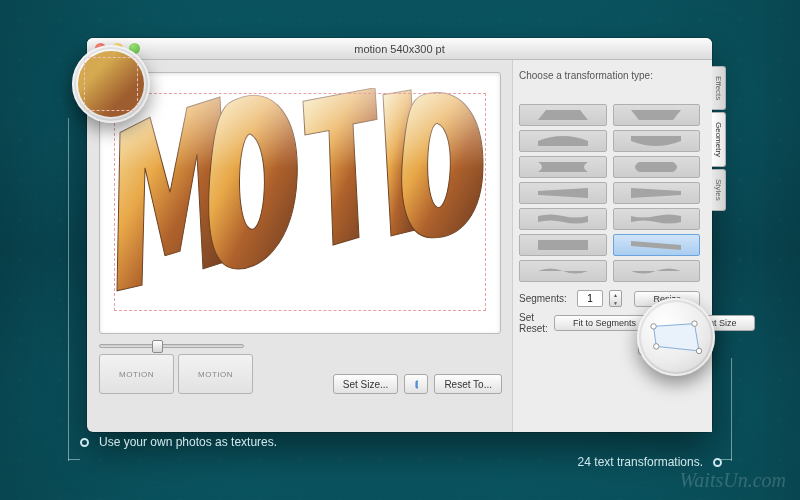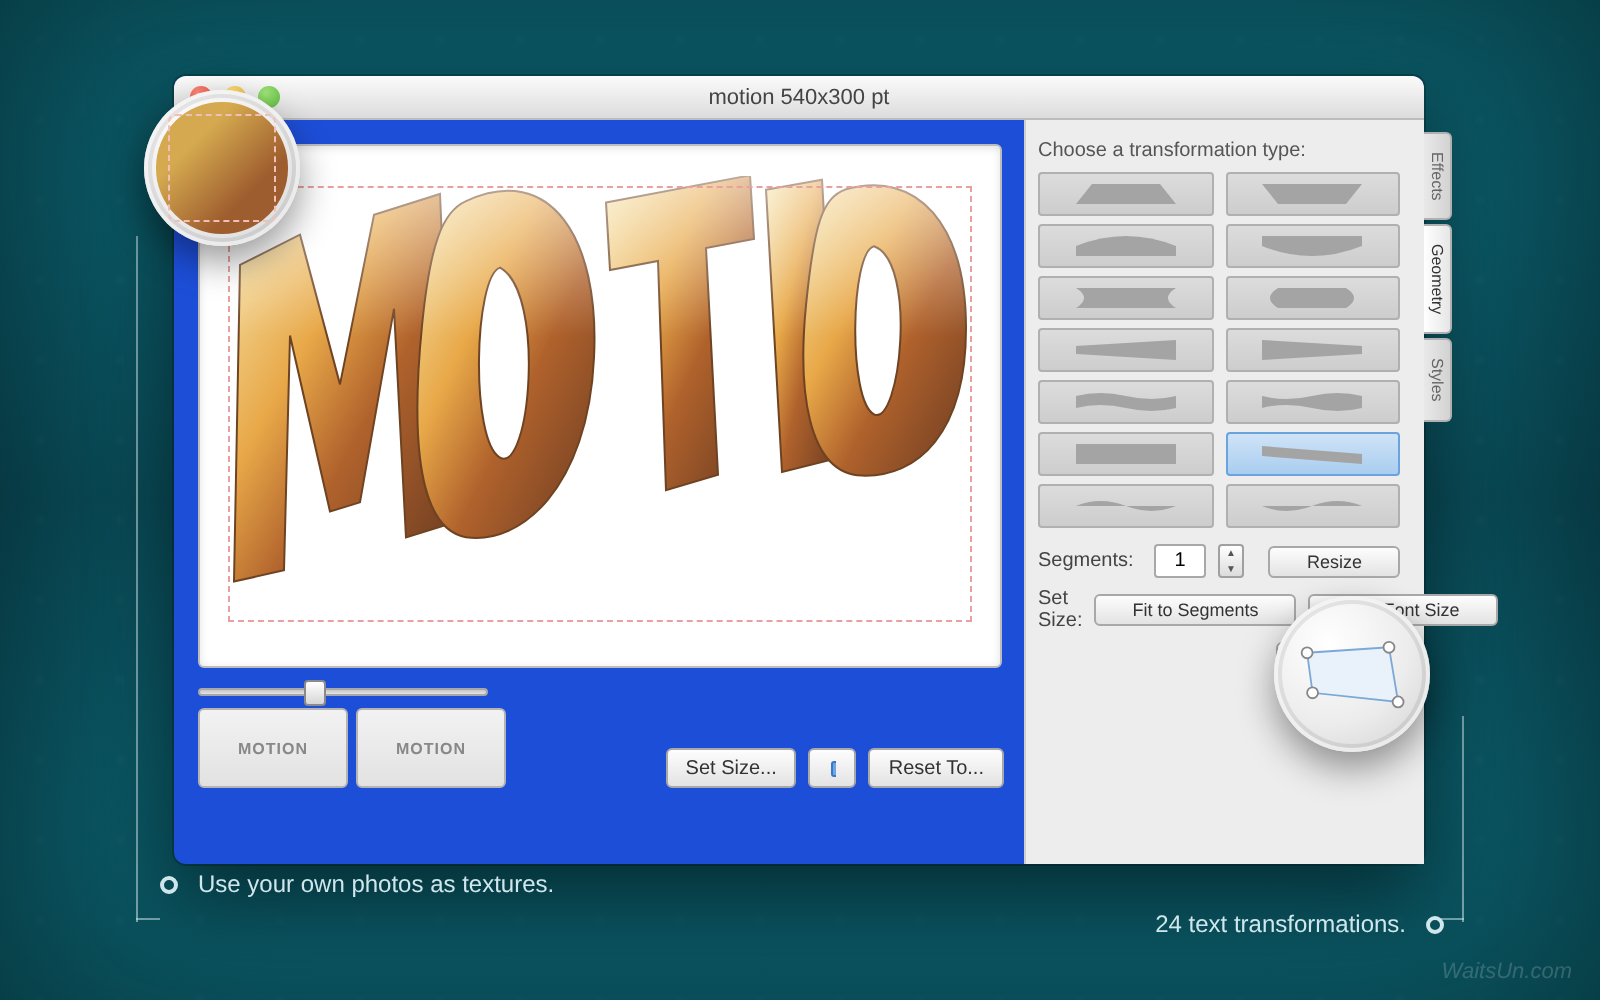--- a/index.html
+++ b/index.html
@@ -1,48 +1,48 @@
 <!DOCTYPE html>
 <html><head>
 <meta charset="utf-8">
 <style>
 *{margin:0;padding:0;box-sizing:border-box;font-family:"Lucida Grande","Helvetica Neue",sans-serif}
 body{width:800px;height:500px;overflow:hidden;background:linear-gradient(180deg,#0d6b7a 0%,#0a4f5c 50%,#0d6b7a 100%);position:relative}
 .damask{position:absolute;inset:0;background-image:radial-gradient(circle at 50% 50%,rgba(255,255,255,0.03) 2px,transparent 3px);background-size:40px 40px;opacity:.5}
 .vignette{position:absolute;inset:0;box-shadow:inset 0 0 180px rgba(0,0,0,.55)}
 
-.window{position:absolute;left:87px;top:38px;width:625px;height:394px;background:#1d4ed8;border-radius:6px;box-shadow:0 18px 40px rgba(0,0,0,.5),0 0 0 1px rgba(0,0,0,.2)}
+.window{position:absolute;left:87px;top:38px;width:625px;height:394px;background:#e5e5e5;border-radius:6px;box-shadow:0 18px 40px rgba(0,0,0,.5),0 0 0 1px rgba(0,0,0,.2)}
 .titlebar{height:22px;background:linear-gradient(#fbfbfb,#dcdcdc);border-radius:6px 6px 0 0;display:flex;align-items:center;padding:0 8px;position:relative;border-bottom:1px solid #bcbcbc}
 .traffic{display:flex;gap:6px}
 .tlight{width:11px;height:11px;border-radius:50%}
 .red{background:radial-gradient(circle at 35% 30%,#ff8a7a,#e34b3d)}
 .yellow{background:radial-gradient(circle at 35% 30%,#ffe07a,#e6b33d)}
 .green{background:radial-gradient(circle at 35% 30%,#a0e67a,#5cb83d)}
 .title{position:absolute;left:0;right:0;text-align:center;font-size:11px;color:#444}
 
 .body{position:absolute;top:22px;bottom:0;left:0;right:0;display:flex}
 .canvas-area{flex:1;padding:12px 10px 8px 12px;display:flex;flex-direction:column}
 .canvas{width:402px;height:262px;background:#fff;border:1px solid #bcbcbc;border-radius:3px;box-shadow:inset 0 1px 4px rgba(0,0,0,.12);position:relative;overflow:hidden}
 .motion-art{position:absolute;inset:15px 10px 15px 10px}
 .motion-art svg{width:100%;height:100%}
 .bbox{position:absolute;inset:20px 14px 22px 14px;border:1px dashed #e8a0a0;pointer-events:none}
 
 .ctrl-row{display:flex;align-items:center;gap:8px;margin:10px 0 6px}
 .slider{width:145px;height:4px;background:linear-gradient(#c7c7c7,#e4e4e4);border-radius:2px;position:relative;border:1px solid #a8a8a8}
 .thumb{position:absolute;top:-5px;left:52px;width:11px;height:13px;background:linear-gradient(#fff,#d6d6d6);border:1px solid #8a8a8a;border-radius:2px}
 
 .thumbs{display:flex;gap:4px}
-.thumb-card{width:75px;height:40px;background:linear-gradient(#f2f2f2,#e2e2e2);border:1px solid #b4b4b4;border-radius:3px;display:flex;align-items:center;justify-content:center;font-size:8px;font-weight:700;color:#888;letter-spacing:.5px}
+.thumb-card{width:75px;height:40px;background:linear-gradient(#f2f2f2,#e2e2e2);border:1px solid #b4b4b4;border-radius:3px;display:flex;align-items:center;justify-content:center;font-size:8px;font-weight:400;color:#888;letter-spacing:.5px}
 
 .canvas-footer{display:flex;justify-content:flex-start;gap:6px;margin-top:18px}
 .btn{height:20px;padding:0 9px;font-size:10px;background:linear-gradient(#fdfdfd,#e3e3e3);border:1px solid #a8a8a8;border-radius:3px;display:inline-flex;align-items:center;color:#333;white-space:nowrap}
 .btn-icon{width:24px;justify-content:center}
 
 .right-pane{width:200px;padding:10px 12px 8px 6px;border-left:1px solid #cfcfcf;background:#ededed;display:flex;flex-direction:column;position:relative}
-.pane-label{font-size:10px;color:#555;margin-bottom:5px}
+.pane-label{font-size:10px;color:#555;margin-bottom:23px}
 .shape-grid{display:grid;grid-template-columns:1fr 1fr;gap:4px 6px;margin-bottom:8px}
 .shape{height:22px;background:linear-gradient(#dcdcdc,#cdcdcd);border:1px solid #b0b0b0;border-radius:2px;display:flex;align-items:center;justify-content:center}
 .shape.sel{background:linear-gradient(#cfe3f7,#a9cdf0);border-color:#6aa4de}
 .shape svg{width:54px;height:14px}
 .shape path{fill:#a4a4a4;stroke:#888;stroke-width:0}
 
 .seg-row{display:flex;align-items:center;gap:6px;margin-bottom:5px}
 .seg-row .lab{font-size:10px;color:#444;width:52px}
 .num{width:26px;height:17px;font-size:10px;text-align:center;border:1px solid #a8a8a8;border-radius:2px;background:#fff}
 .stepper{width:13px;height:17px;background:linear-gradient(#fff,#dcdcdc);border:1px solid #a0a0a0;border-radius:2px;display:flex;flex-direction:column}
@@ -65,21 +65,21 @@
 .callout{position:absolute;display:flex;align-items:center;gap:10px;color:#cfe7ec;font-size:12px}
 .co1{left:80px;top:435px}
 .co2{right:78px;top:455px;flex-direction:row-reverse}
 .dot{width:9px;height:9px;border:2px solid #cfe7ec;border-radius:50%}
 .stem{position:absolute;background:#cfe7ec;opacity:.55}
 .stem1v{left:68px;top:118px;width:1px;height:343px}
 .stem1h{left:68px;top:459px;width:12px;height:1px}
 .stem2v{right:68px;top:358px;width:1px;height:103px}
 .stem2h{right:68px;top:459px;width:12px;height:1px}
 
-.wm{position:absolute;right:14px;bottom:8px;font-family:Liberation Sans, sans-serif;font-style:italic;color:rgba(255,255,255,.18);font-size:11px}
+.wm{position:absolute;right:14px;bottom:8px;font-family:Liberation Serif, serif;font-style:italic;color:rgba(255,255,255,.18);font-size:20px}
 </style>
 </head>
 <body>
 
 <div class="damask"></div>
 <div class="vignette"></div>
 
 <div class="stem stem1v"></div>
 <div class="stem stem1h"></div>
 <div class="stem stem2v"></div>
@@ -240,21 +240,21 @@
         <span class="lab">Segments:</span>
         <input class="num" value="1" style="">
         <div class="stepper">
             <span>▲</span>
             <span>▼</span>
           </div>
         <div style="flex:1"></div>
         <span class="btn">Resize</span>
       </div>
       <div class="seg-row">
-        <span class="lab">Set Size:</span>
+        <span class="lab">Set Reset:</span>
         <span class="btn">Fit to Segments</span>
         <span class="btn">Use Font Size</span>
       </div>
       <div class="actions">
         <span class="btn">Reset</span>
       </div>
     </div>
   </div>
 </div>
 

